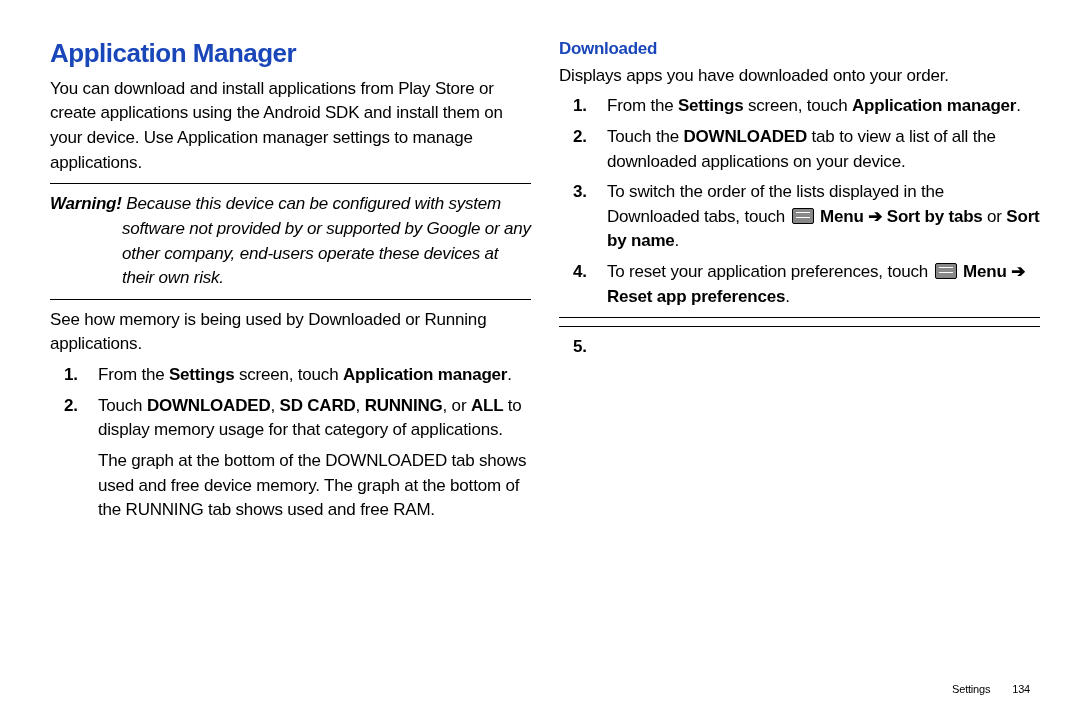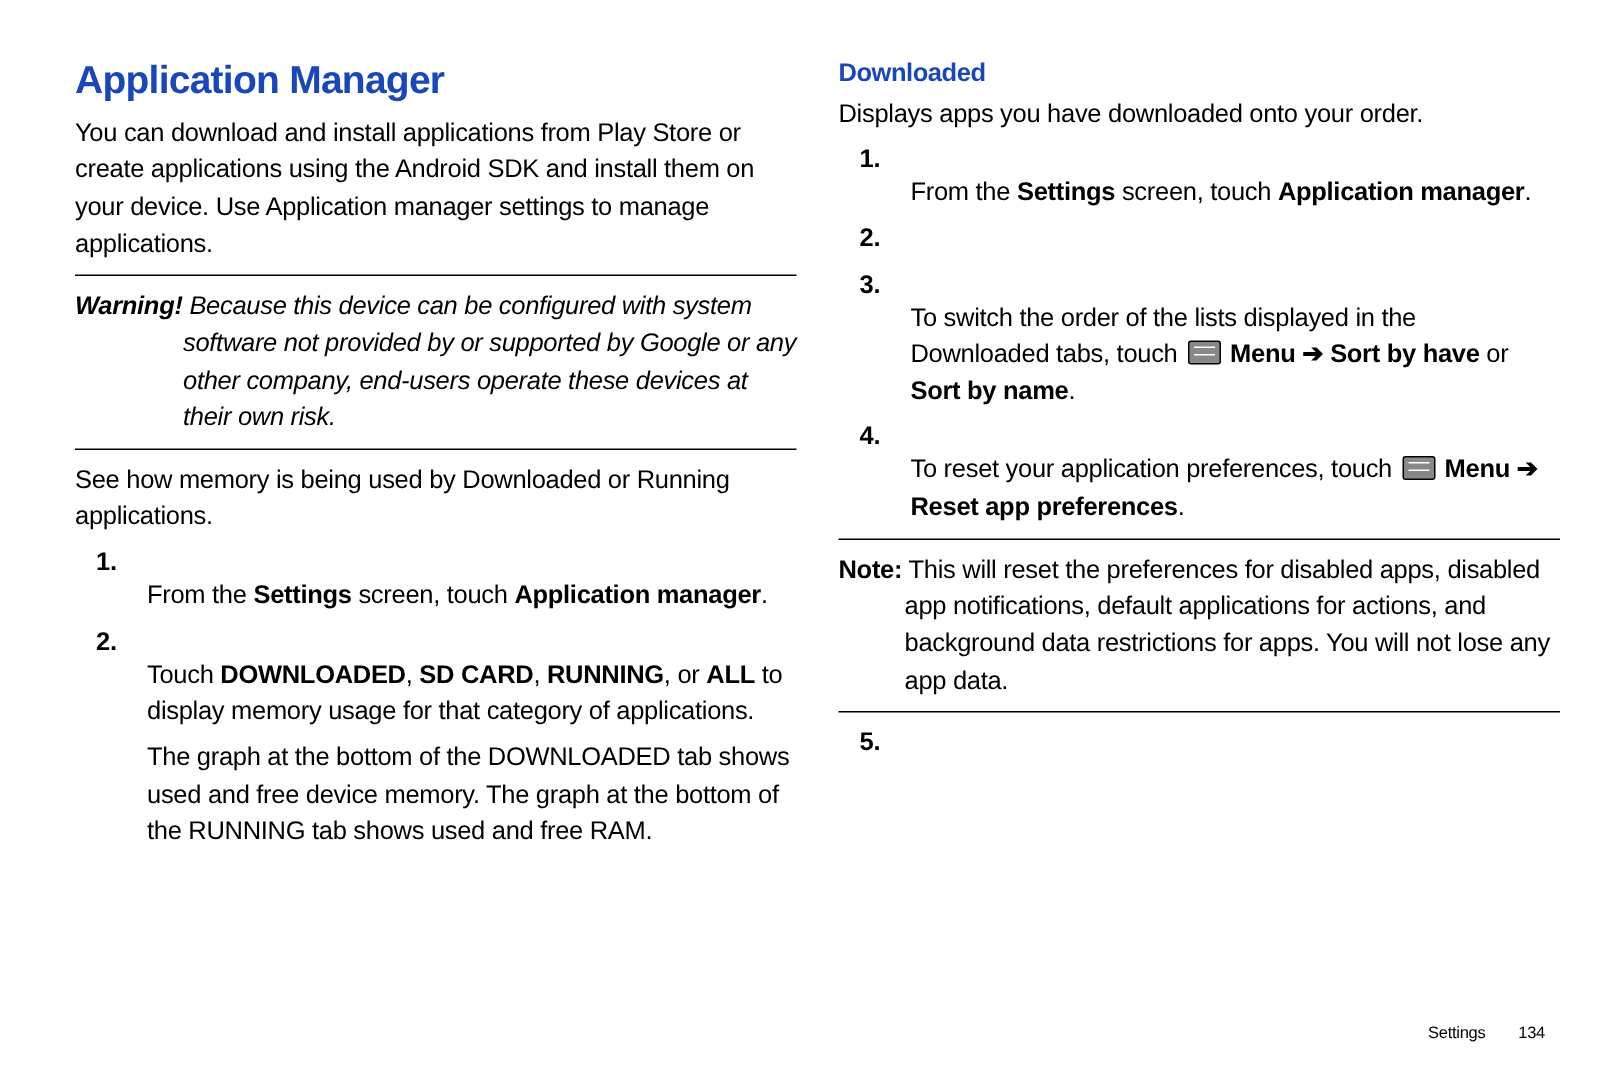--- a/index.html
+++ b/index.html
@@ -64,21 +64,20 @@
     margin-bottom: 6px;
   }
   ol.steps .num {
     font-weight: bold;
     width: 34px;
     flex-shrink: 0;
     padding-left: 14px;
   }
   ol.steps .txt {
     flex: 1;
-    margin-top: 22px;
   }
   .sub {
     margin-top: 6px;
   }
   .menu-icon {
     display: inline-block;
     width: 20px;
     height: 14px;
     border: 1.5px solid #000;
     background: #888;
@@ -148,38 +147,38 @@
     <p>Displays apps you have downloaded onto your order.</p>
     <ol class="steps">
       <li>
         <span class="num">1.</span>
         <span class="txt">
           <span>From the </span><b>Settings</b><span> screen, touch </span><b>Application manager</b><span>.</span>
         </span>
       </li>
       <li>
         <span class="num">2.</span>
+        <span class="txt">
+          <span>Touch the </span><b>DOWNLOADED</b><span> tab to view a list of all the downloaded applications on your device.</span>
+        </span>
       </li>
       <li>
         <span class="num">3.</span>
         <span class="txt">
-          <span>To switch the order of the lists displayed in the Downloaded tabs, touch </span><span class="menu-icon"></span> <b>Menu</b><b> ➔ </b><b>Sort by have</b><span> or </span><b>Sort by name</b><span>.</span>
+          <span>To switch the order of the lists displayed in the Downloaded tabs, touch </span><span class="menu-icon"></span> <b>Menu</b><b> ➔ </b><b>Sort by tabs</b><span> or </span><b>Sort by name</b><span>.</span>
         </span>
       </li>
       <li>
         <span class="num">4.</span>
         <span class="txt">
           <span>To reset your application preferences, touch </span><span class="menu-icon"></span> <b>Menu</b><b> ➔ </b><b>Reset app preferences</b><span>.</span>
         </span>
       </li>
     </ol>
     <hr class="rule">
-    <p class="note-indent">
-      <b>Note:</b><span> This will reset the preferences for disabled apps, disabled app notifications, default applications for actions, and background data restrictions for apps. You will not lose any app data.</span>
-    </p>
     <hr class="rule">
     <ol class="steps">
       <li>
         <span class="num">5.</span>
       </li>
     </ol>
   </div>
 
   <div class="footer">
     <span class="sec">Settings</span><span>134</span>

